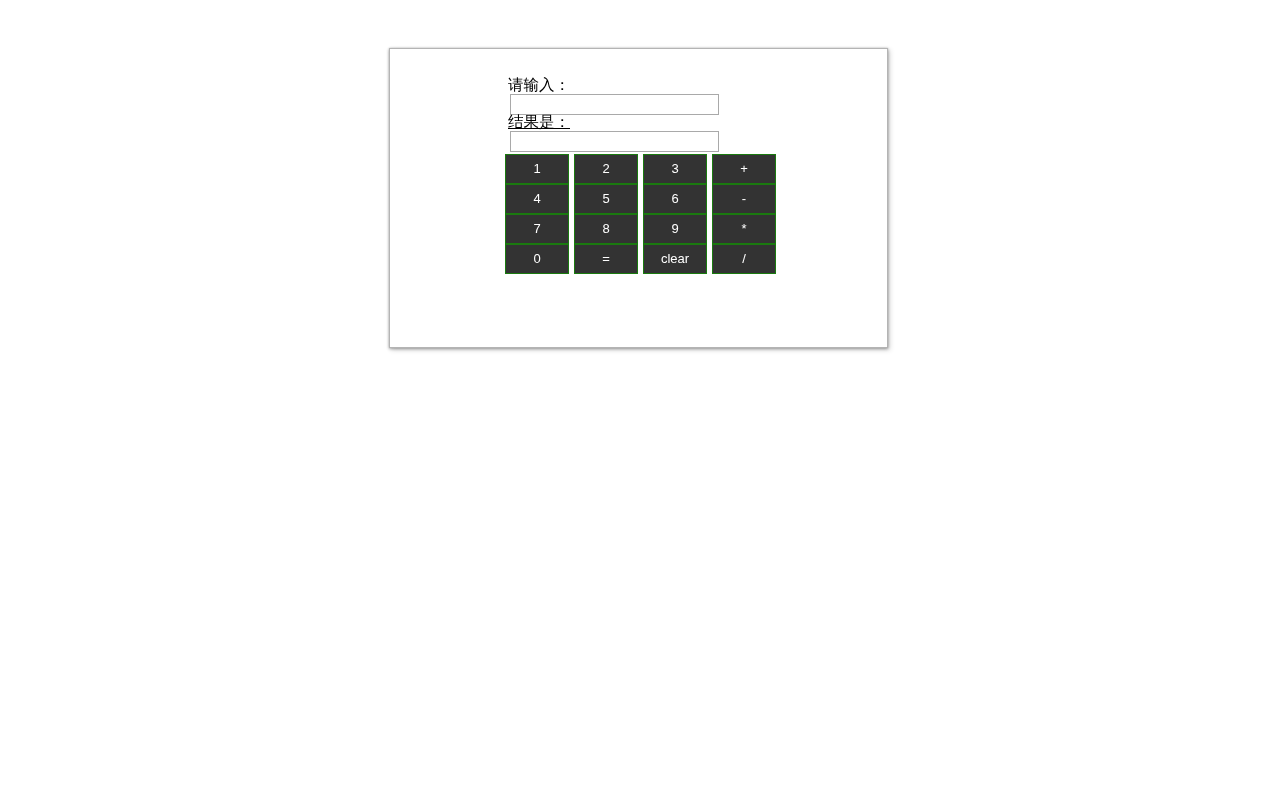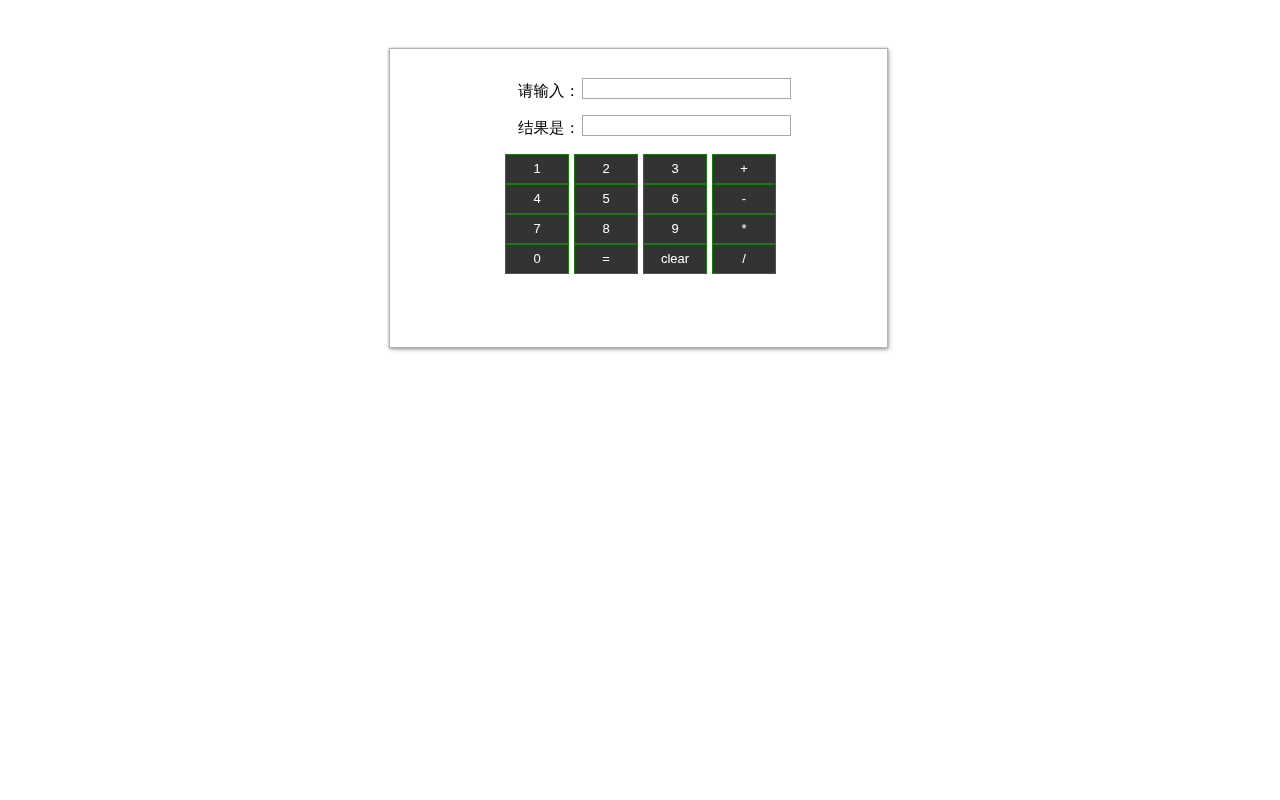--- a/index.html
+++ b/index.html
@@ -33,25 +33,26 @@
     box-shadow: 0 1px 3px rgba(0,0,0,0.28),
                 0 0 2px rgba(0,0,0,0.14),
                 2px 2px 5px rgba(0,0,0,0.16);
     box-sizing: border-box;
   }
 
   
   .form-row {
     position: absolute;
     display: flex;
-    align-items: flex-end;
-    left: 128px;
+    align-items: flex-start;
+    left: 118px;
+    flex-direction: column;
   }
   .form-row.row-input  { top: 29px; }
-  .form-row.row-result { top: 66px; }
+  .form-row.row-result { top: 66px; text-decoration: underline; }
 
   .field-label {
     font-size: 15.5px;
     line-height: 1;
     color: #000000;
     white-space: nowrap;
     font-family: "DejaVu Sans", "Liberation Sans", sans-serif;
     letter-spacing: 0px;
   }
 

